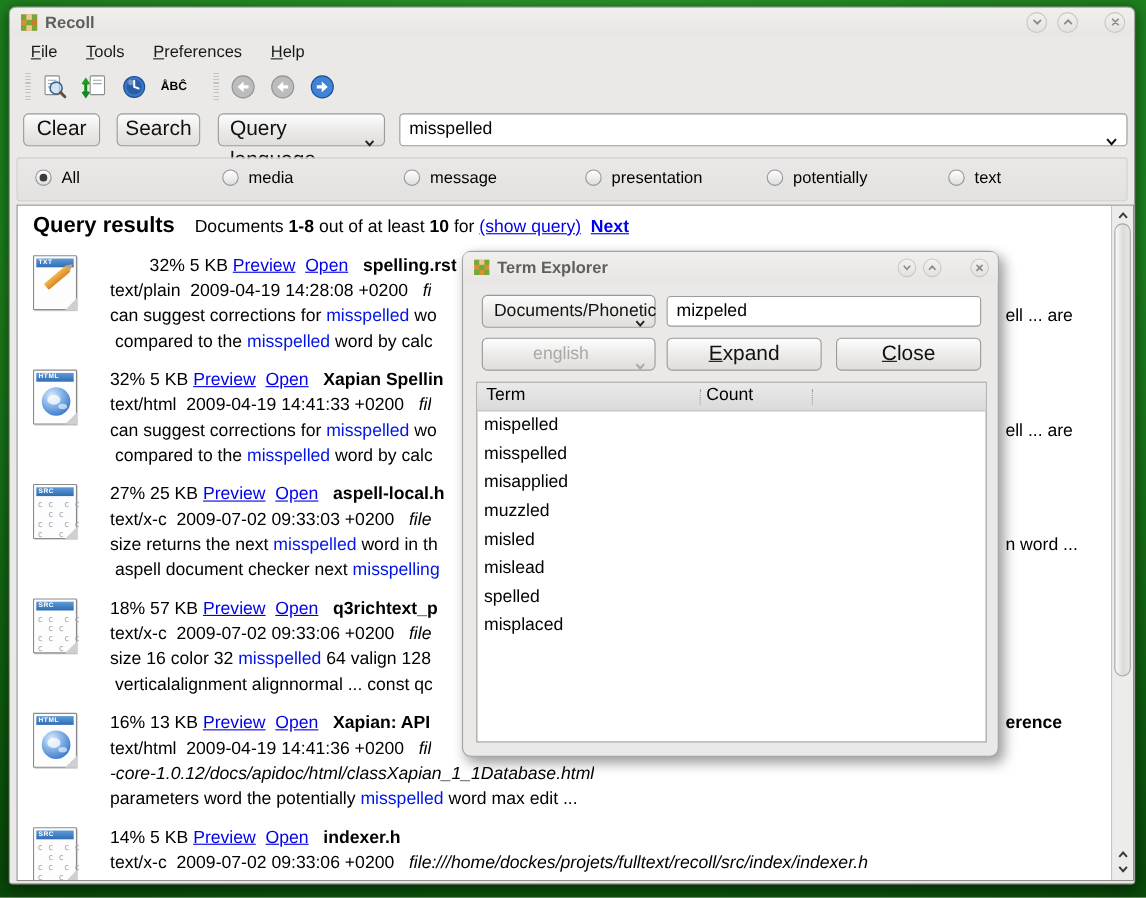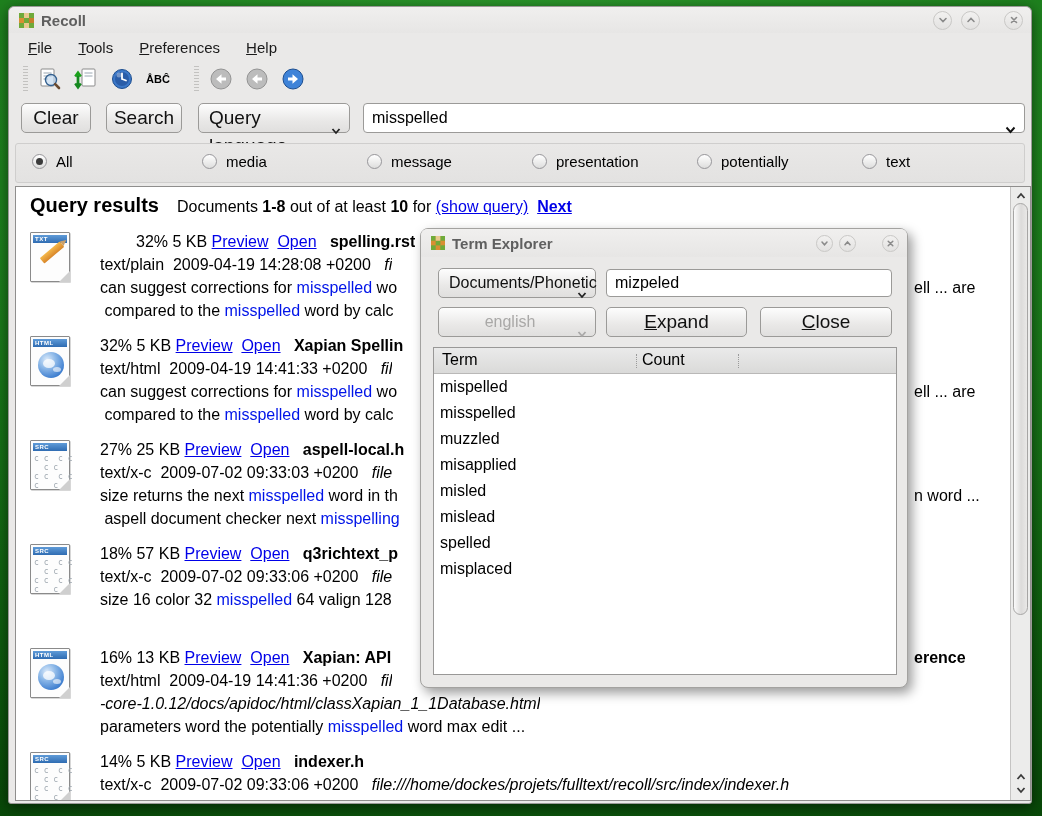--- a/index.html
+++ b/index.html
@@ -303,20 +303,21 @@
             <div class="strip">SRC</div>
             <div class="srctxt">c c  c c
   c c
 c c  c c
 c   c</div>
             <div class="fold"></div>
           </div>
           <div class="rline" style="top: 0px;"><span>18% 57 KB </span><span class="lk3 lk">Preview</span><span>  </span><span class="lk3 lk">Open</span><span>   </span><span class="b bseg">q3richtext_p</span></div>
           <div class="rline" style="top: 23px;"><span>text/x-c  2009-07-02 09:33:06 +0200   </span><span class="i">file</span></div>
           <div class="rline" style="top: 46px;"><span>size 16 color 32 </span><span class="hl">misspelled</span><span> 64 valign 128</span></div>
+          <div class="rline" style="top: 69px;"><span> verticalalignment alignnormal ... const qc</span></div>
         </div>
         <div class="row" style="top: 459px;">
           <div class="ficon">
             <div class="strip">HTML</div>
             <div class="globe"></div>
             <div class="fold"></div>
           </div>
           <div class="rline" style="top: 0px;"><span>16% 13 KB </span><span class="lk3 lk">Preview</span><span>  </span><span class="lk3 lk">Open</span><span>   </span><span class="b bseg">Xapian: API</span></div>
           <div class="rline" style="top: 23px;"><span>text/html  2009-04-19 14:41:36 +0200   </span><span class="i">fil</span></div>
           <div class="rline" style="top: 46px;"><span class="i">-core-1.0.12/docs/apidoc/html/classXapian_1_1Database.html</span></div>
@@ -415,21 +416,21 @@
   <div class="termtable">
     <div class="thead">
       <span class="hc" style="left:8px">Term</span>
       <span class="hc" style="left:208px">Count</span>
       <span class="sep" style="left:202px"></span>
       <span class="sep" style="left:304px"></span>
     </div>
     <div id="term-rows">
         <div class="trow">mispelled</div>
         <div class="trow">misspelled</div>
+        <div class="trow">misapplied</div>
         <div class="trow">muzzled</div>
-        <div class="trow">misapplied</div>
         <div class="trow">misled</div>
         <div class="trow">mislead</div>
         <div class="trow">spelled</div>
         <div class="trow">misplaced</div>
       </div>
   </div>
 </div>
 
 </body></html>

